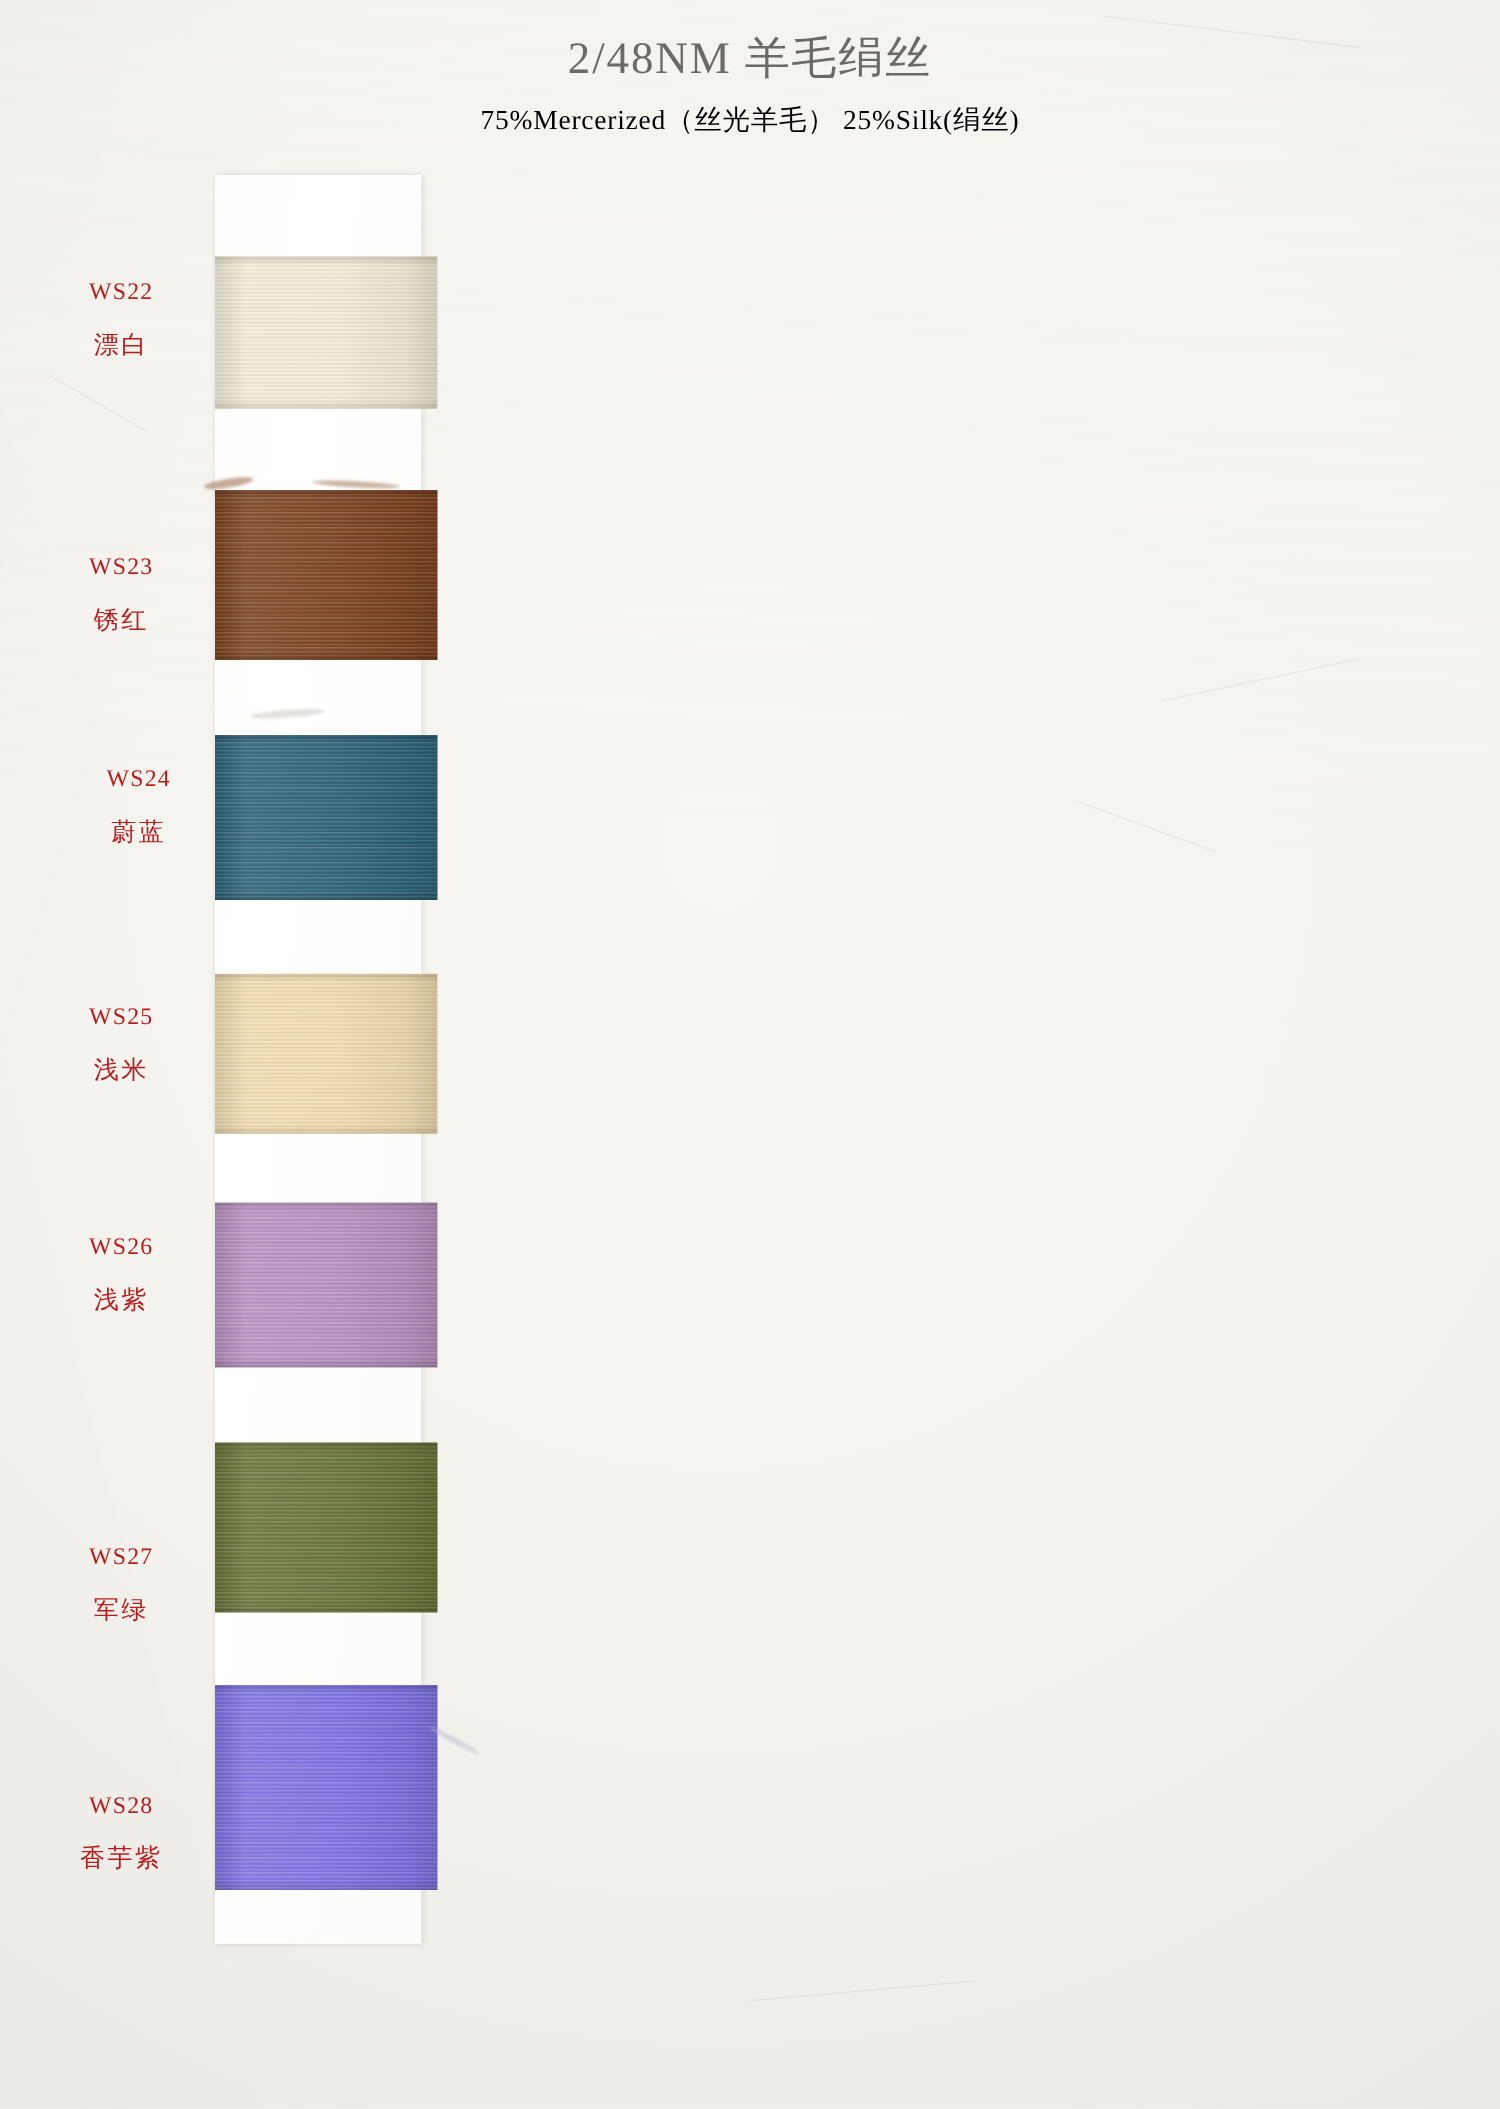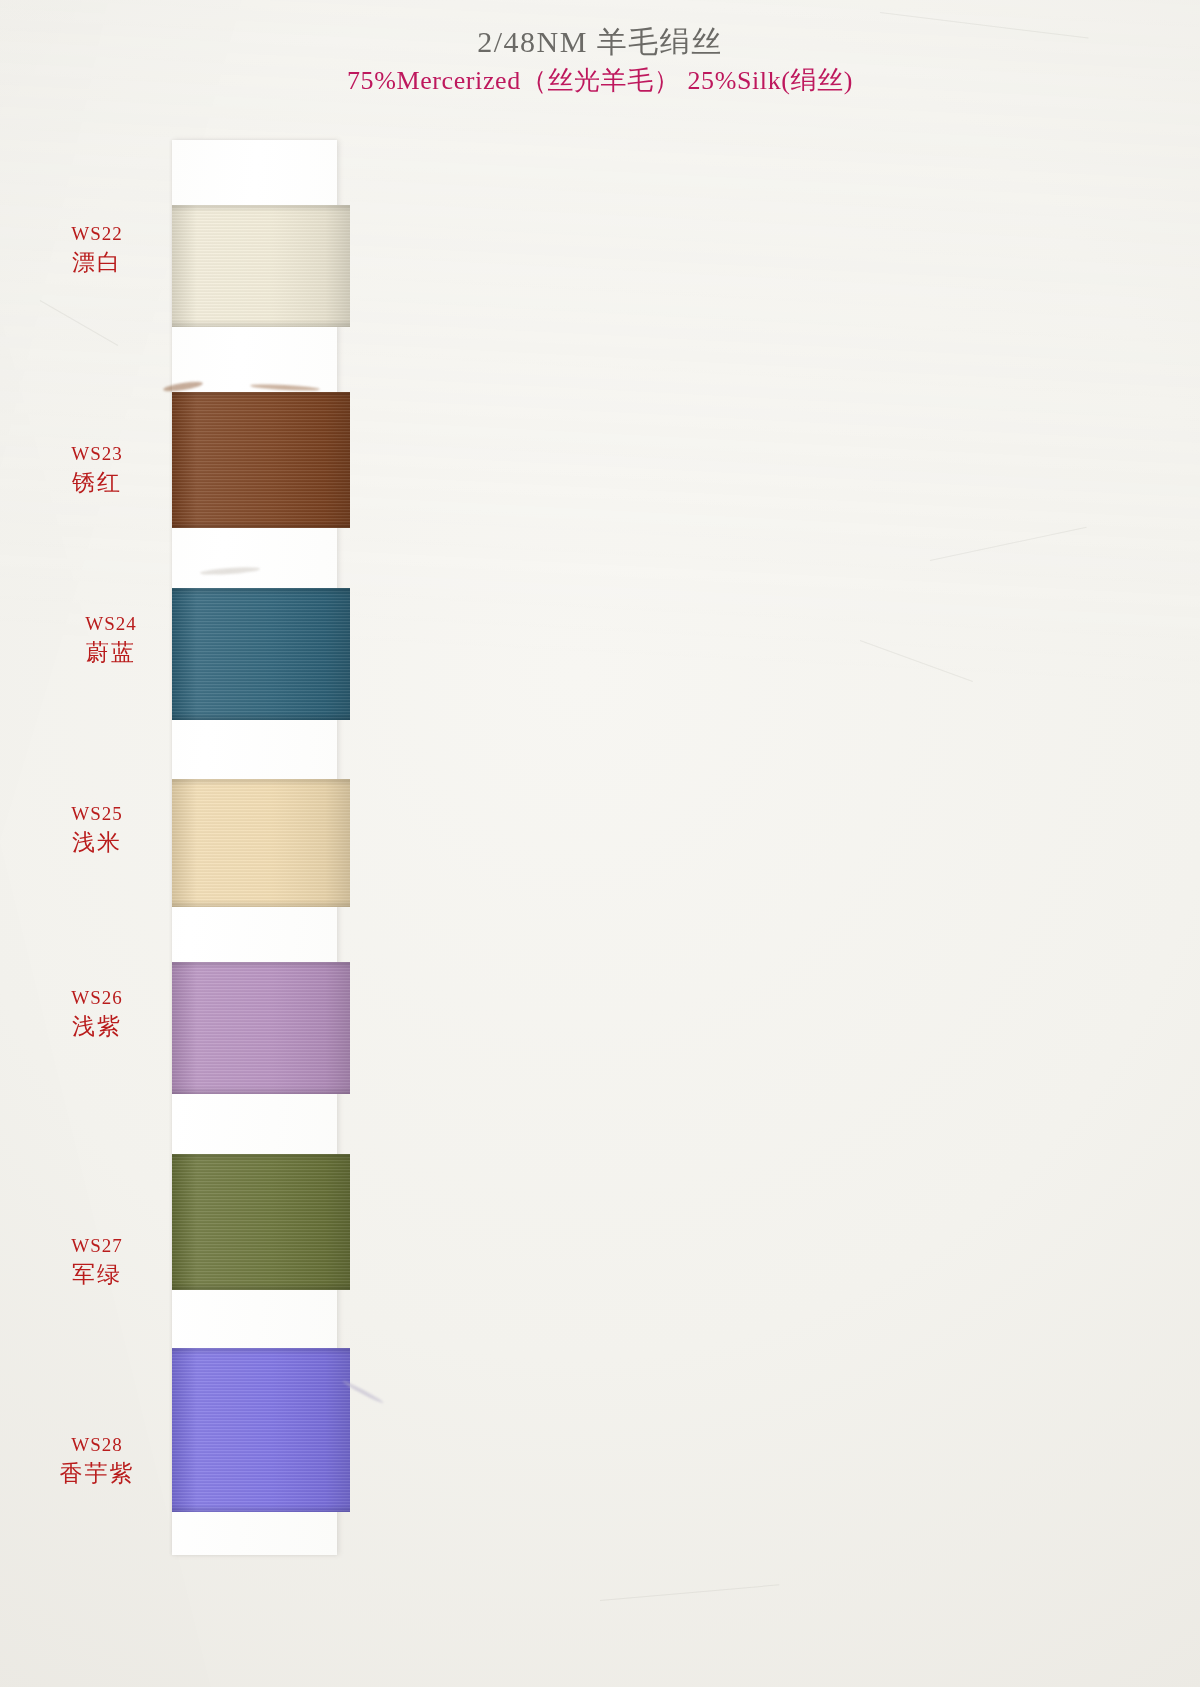--- a/index.html
+++ b/index.html
@@ -40,30 +40,31 @@
   
   .header {
     position: absolute;
     left: 0;
     top: 22px;
     width: 1200px;
     text-align: center;
     z-index: 5;
   }
   .title {
-    font-size: 30px;
+    font-size: 36px;
     letter-spacing: 1.5px;
     color: #6b6a66;
     font-family: "Liberation Serif", serif;
     white-space: nowrap;
   }
   .subtitle {
-    font-size: 26px;
+    margin-top: 10px;
+    font-size: 22px;
     letter-spacing: 0.6px;
-    color: #be185d;
+    color: #000000;
     font-family: "Liberation Serif", serif;
     white-space: nowrap;
   }
 
   
   .card-strip {
     position: absolute;
     left: 172px;
     top: 140px;
     width: 165px;
@@ -131,23 +132,23 @@
     color: #b91c1c;
     font-family: "Liberation Serif", serif;
   }
   .label .code {
     font-size: 19px;
     letter-spacing: 1px;
     line-height: 1.25;
     white-space: nowrap;
   }
   .label .cn {
-    font-size: 23px;
+    font-size: 20px;
     letter-spacing: 2px;
-    margin-top: 3px;
+    margin-top: 18px;
     line-height: 1.25;
     white-space: nowrap;
   }
 </style>
 </head>
 <body>
 
 <div class="paper-bg"></div>
 <div class="paper-noise"></div>
 

